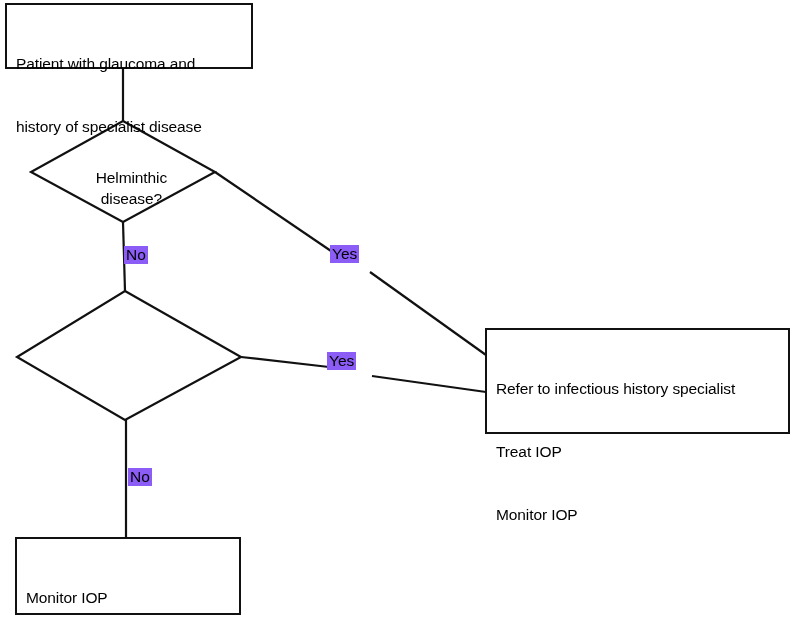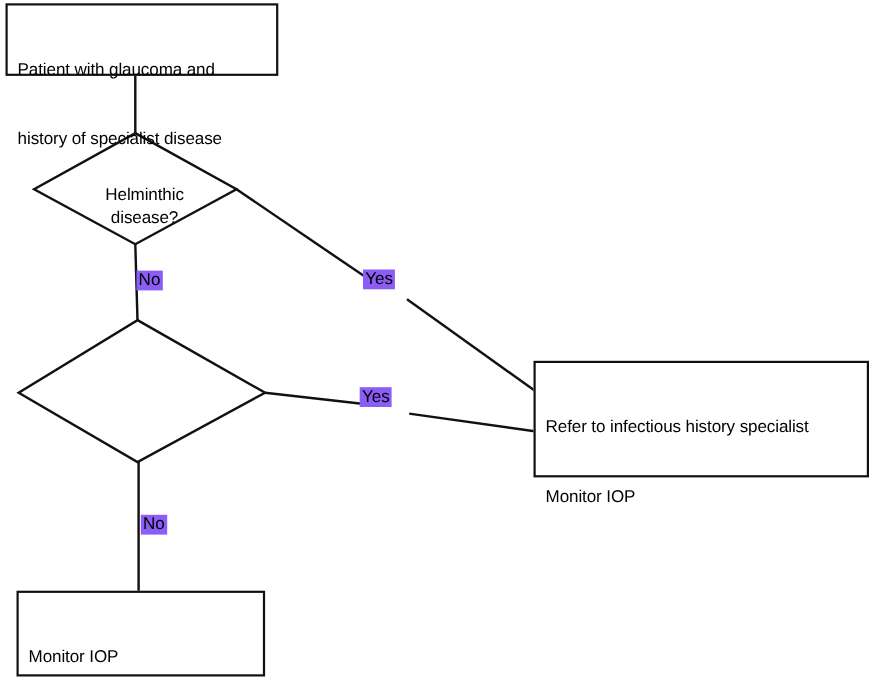--- a/index.html
+++ b/index.html
@@ -120,20 +120,21 @@
   </div>
 
   <div class="diamond-label" id="label-protozoan">
     <span class="line">Helminthic</span>
     <span class="line">disease?</span>
   </div>
 
 
   <div class="node-box" id="node-confirm">
     <span class="line">Refer to infectious history specialist</span>
+    <span class="line">Treat IOP</span>
     <span class="line">Monitor IOP</span>
   </div>
 
   <div class="node-box" id="node-monitor">
     <span class="line">Monitor IOP</span>
     
     
   </div>
 
   <div class="edge-label" id="label-no-1">No</div>

